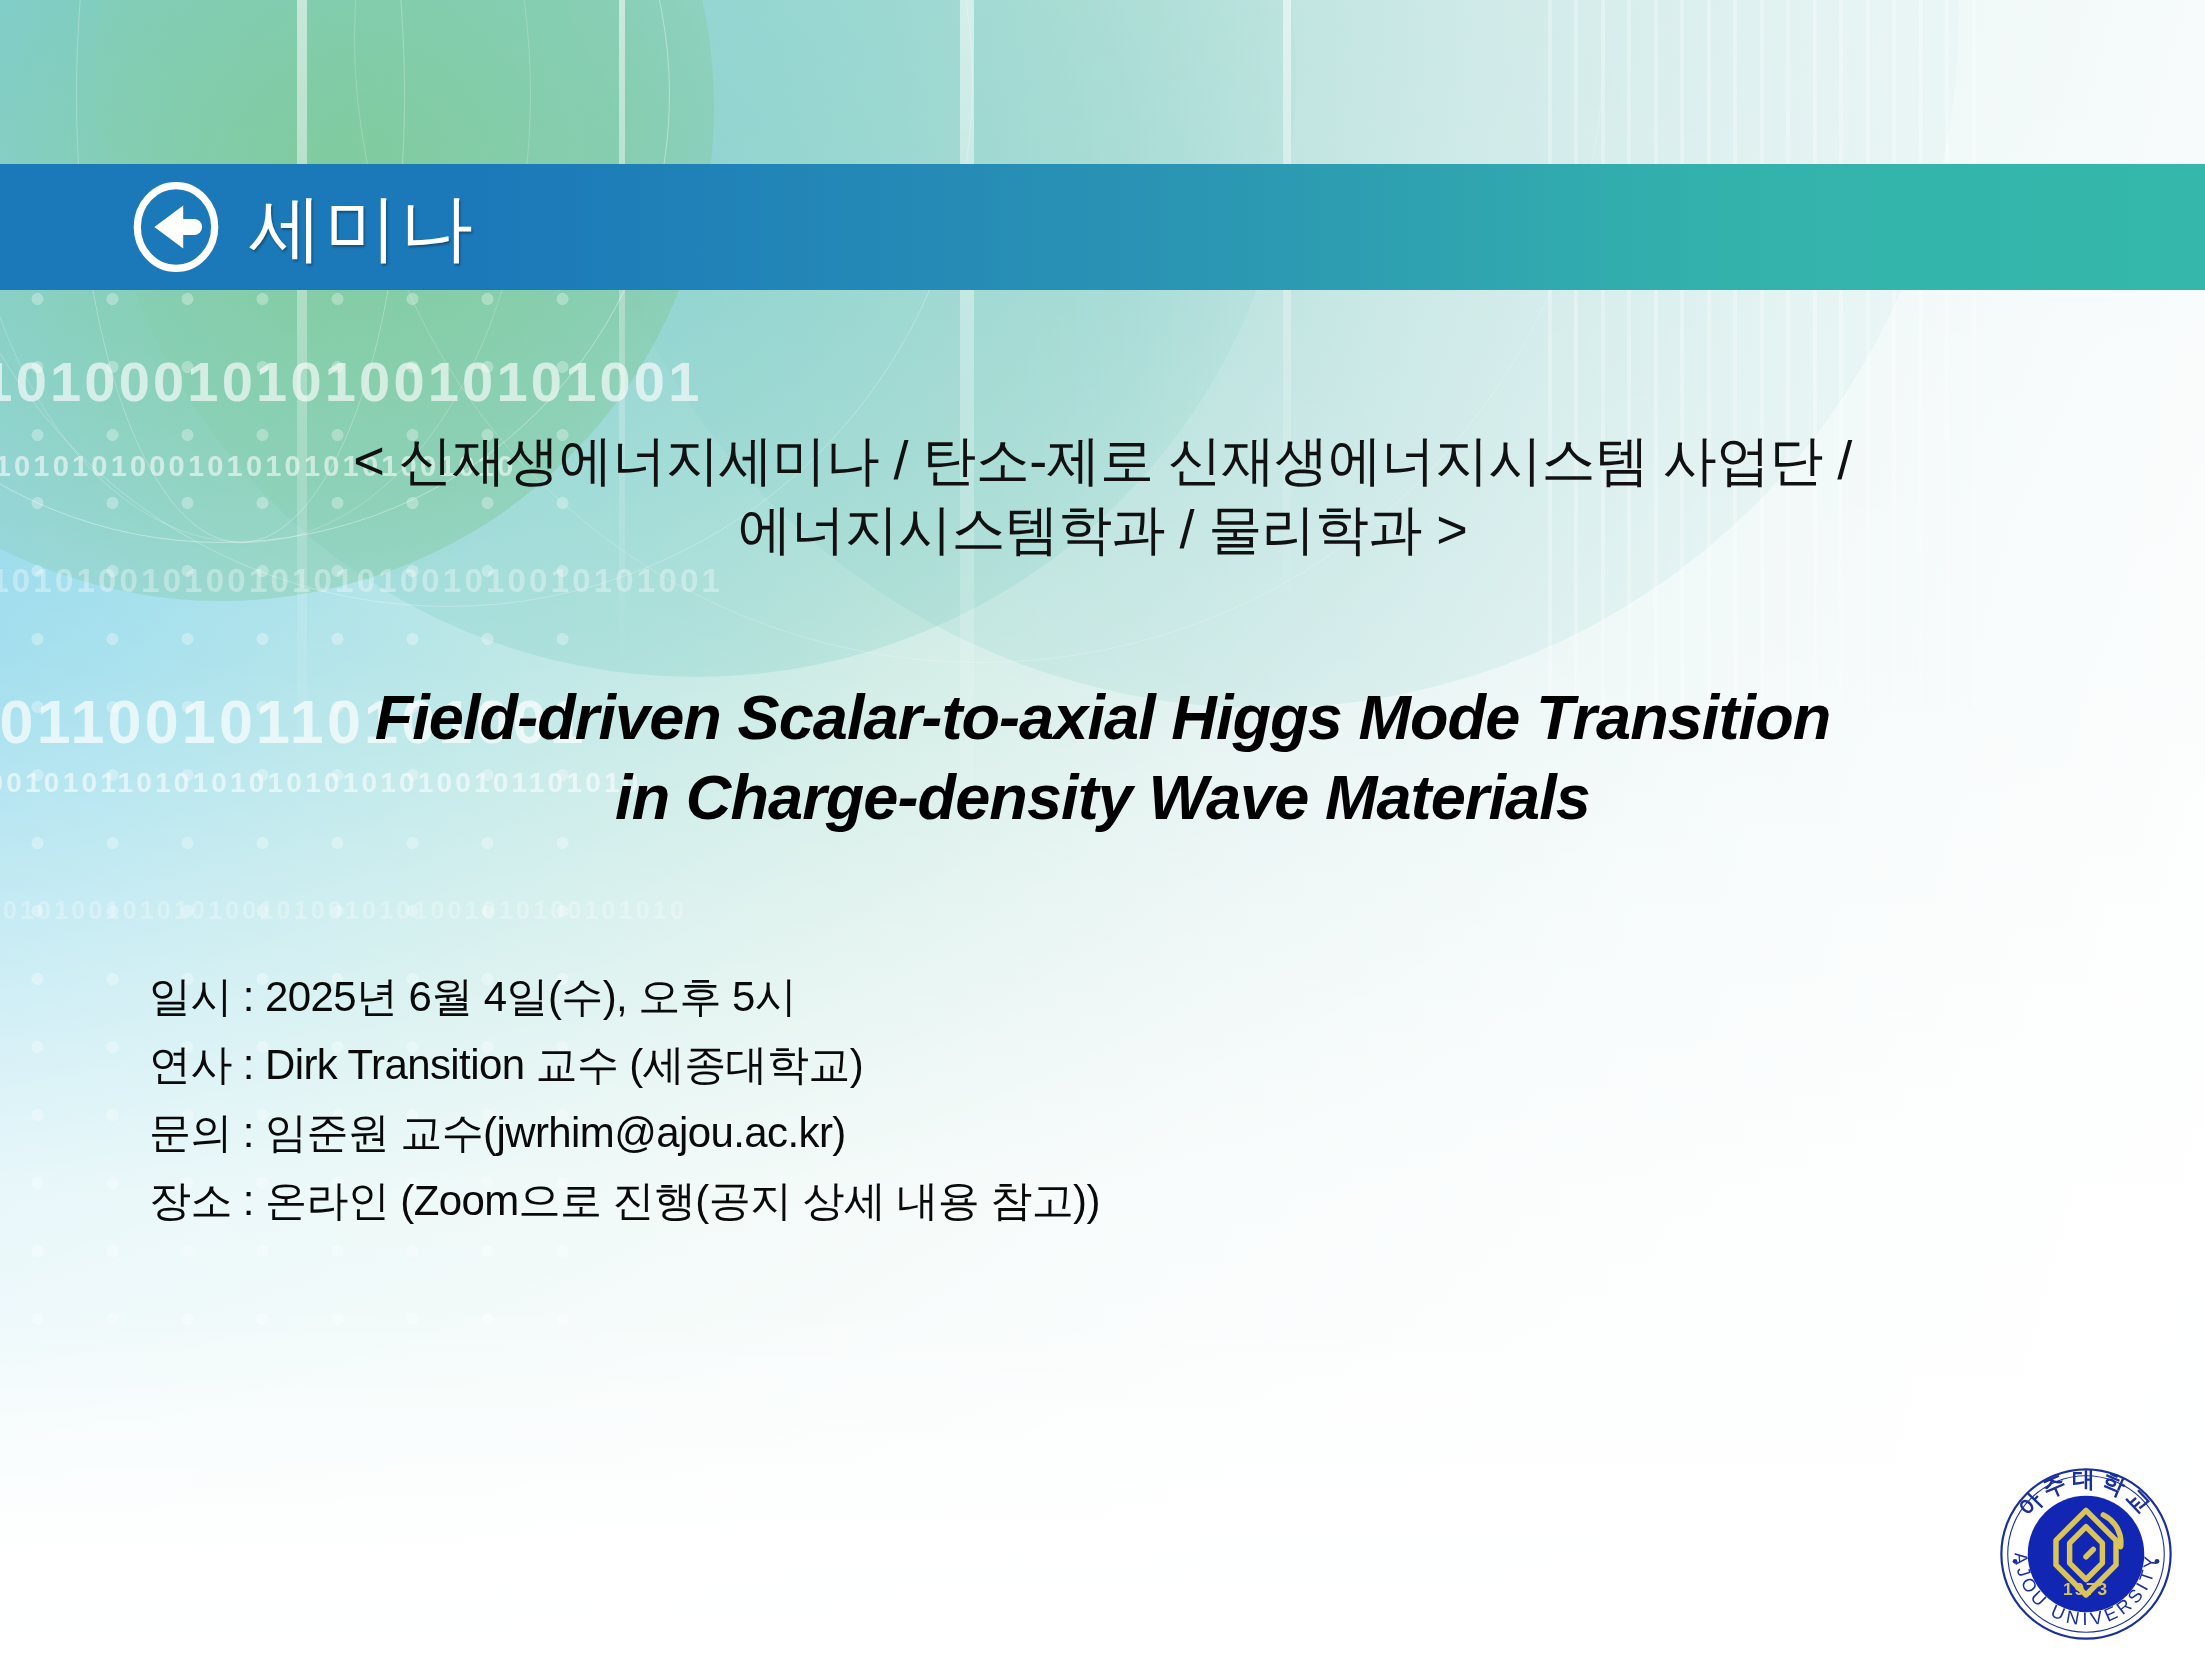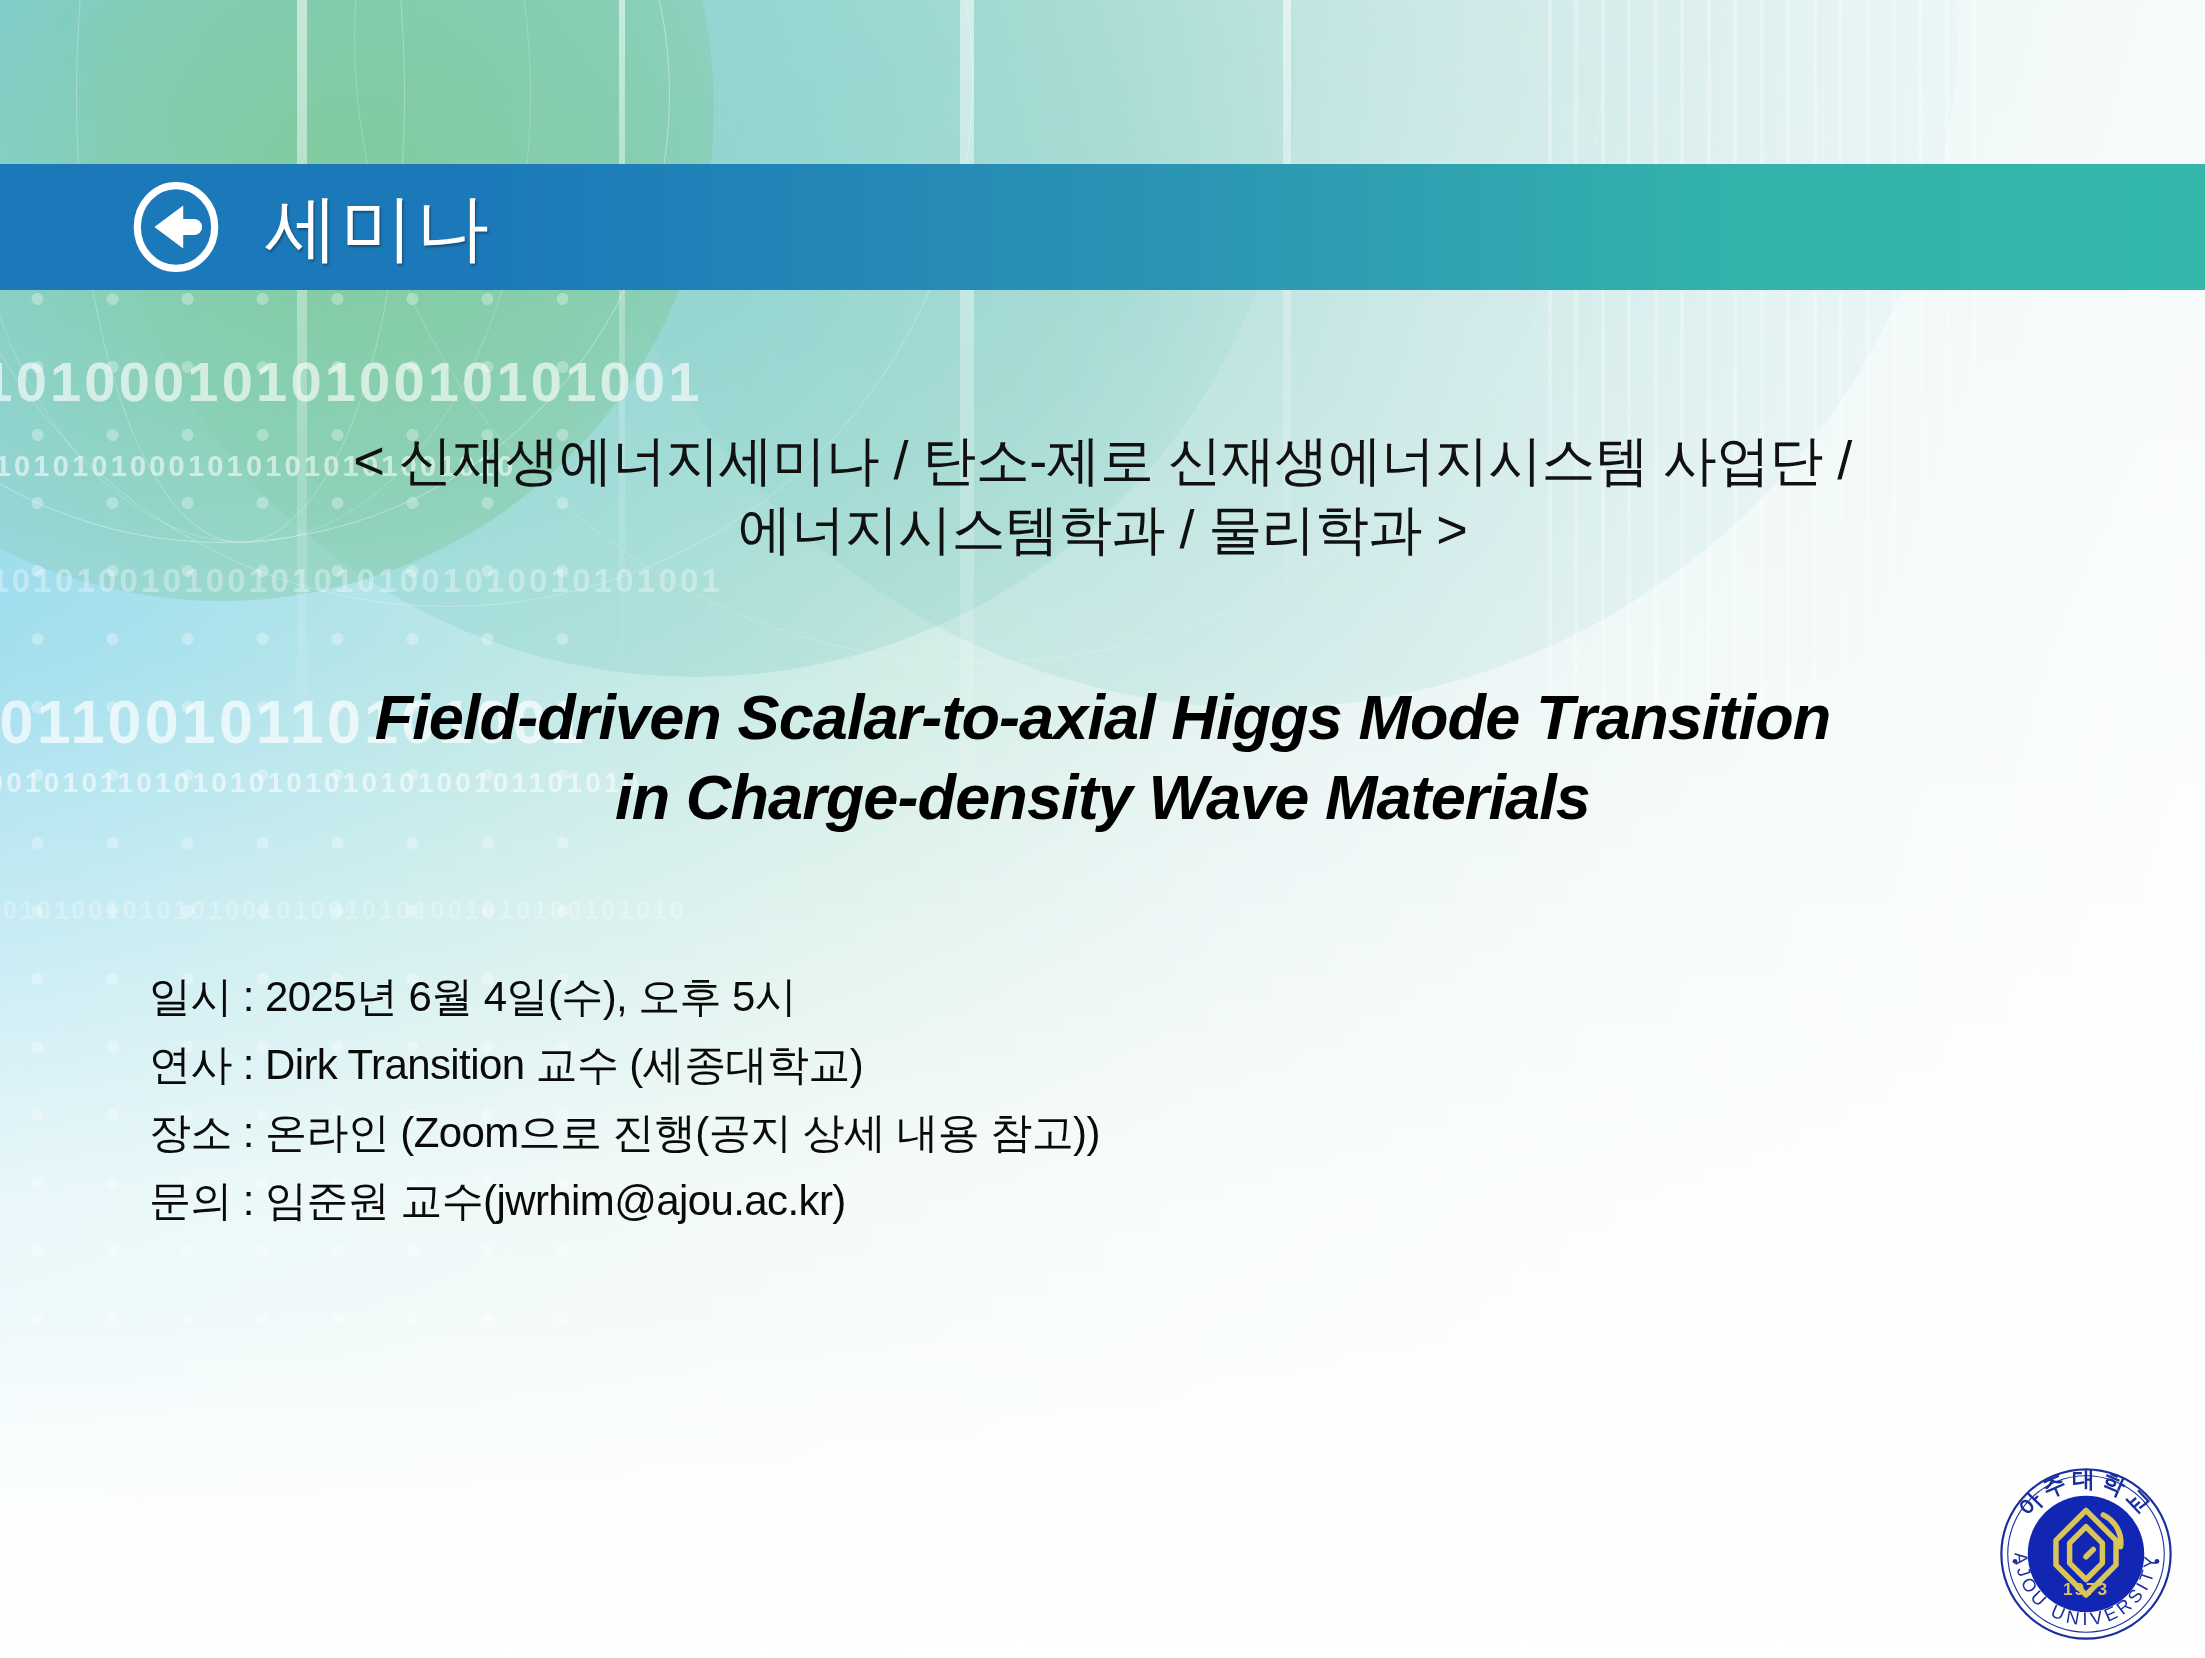--- a/index.html
+++ b/index.html
@@ -143,21 +143,21 @@
     display:flex;
     align-items:center;
     z-index:5;
   }
   .back-icon {
     margin-left:131px;
     width:90px; height:90px;
     flex:0 0 auto;
   }
   .header-title {
-    margin-left:44px;
+    margin-left:28px;
     color:#ffffff;
     font-size:73px;
     font-weight:400;
     letter-spacing:2.5px;
     line-height:1;
     text-shadow:1.3px 1.9px 2.5px rgba(0,0,0,0.35);
   }
 
   
   .content {
@@ -256,22 +256,22 @@
     </div>
 
     <div class="talk-title">
       <span>Field-driven Scalar-to-axial Higgs Mode Transition</span><br>
       <span>in Charge-density Wave Materials</span>
     </div>
 
     <div class="info-list">
       <span class="info-line">일시 : 2025년 6월 4일(수), 오후 5시</span>
       <span class="info-line">연사 : Dirk Transition 교수 (세종대학교)</span>
+      <span class="info-line">문의 : 임준원 교수(jwrhim@ajou.ac.kr)</span>
       <span class="info-line">장소 : 온라인 (Zoom으로 진행(공지 상세 내용 참고))</span>
-      <span class="info-line">문의 : 임준원 교수(jwrhim@ajou.ac.kr)</span>
     </div>
 
   </div>
 
   <svg class="logo" viewBox="0 0 200 200">
     <defs>
       <path id="arcTop" d="M 26,100 A 74,74 0 0 1 174,100" fill="none"></path>
       <path id="arcBot" d="M 22,100 A 78,78 0 0 0 178,100" fill="none"></path>
     </defs>
     <circle cx="100" cy="100" r="96" fill="#ffffff"></circle>

